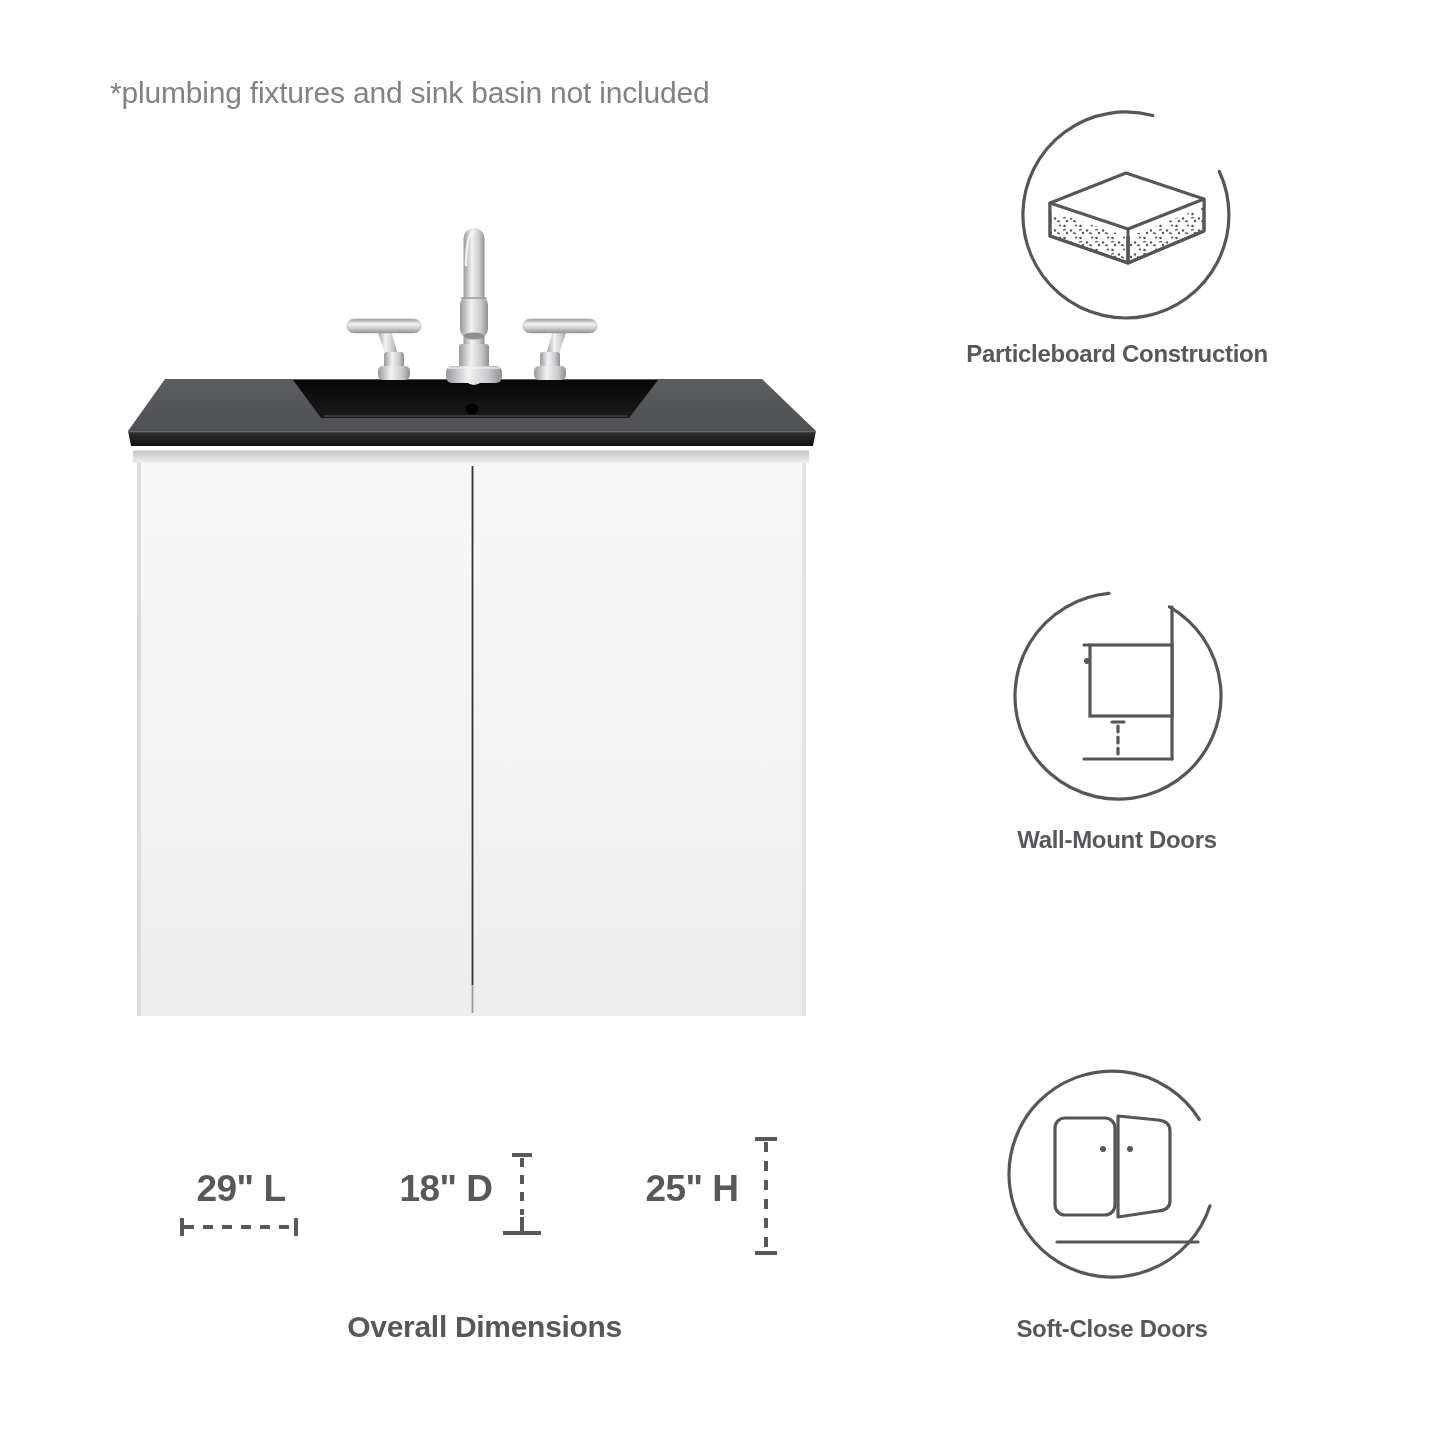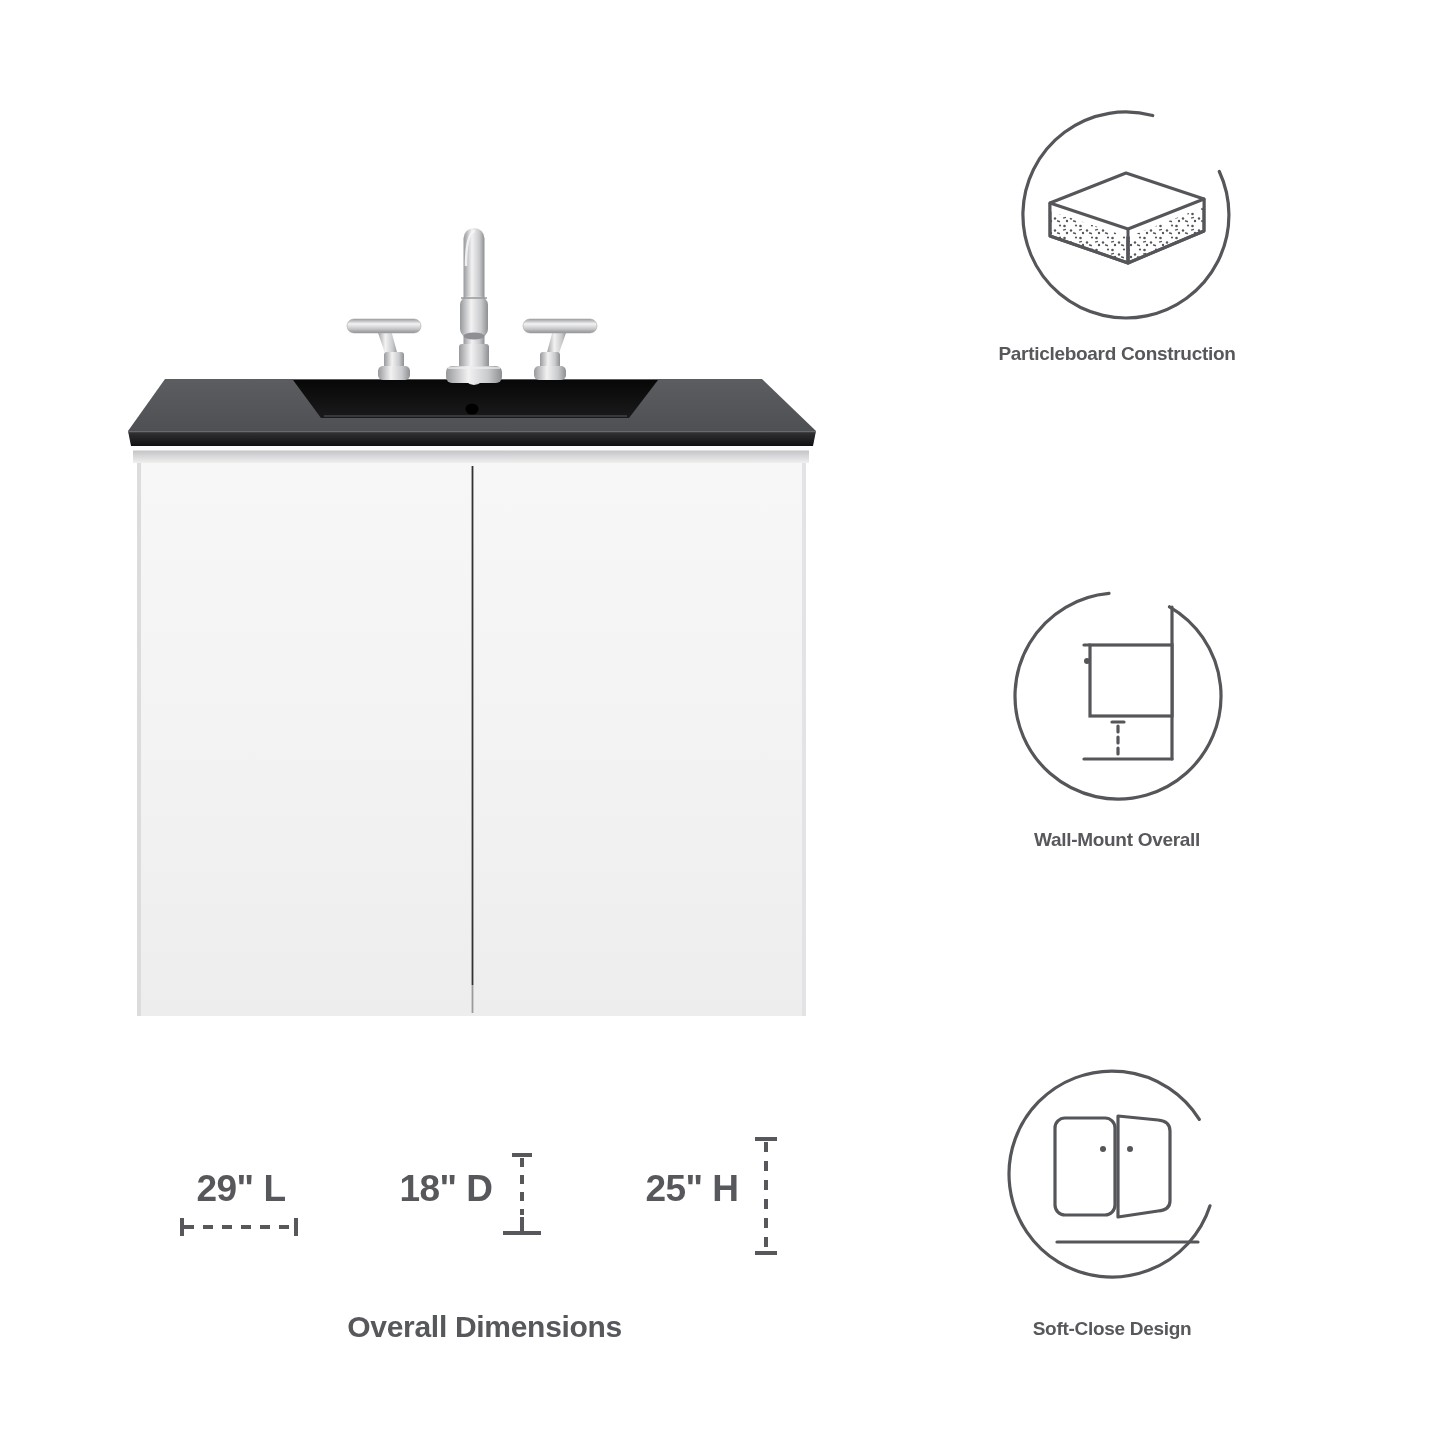--- a/index.html
+++ b/index.html
@@ -7,37 +7,38 @@
     position:relative;width:1445px;height:1445px;background:#ffffff;overflow:hidden;
     font-family:"Liberation Sans", sans-serif;
   }
   .abs{position:absolute;}
   .note{
     left:110px;top:76px;width:700px;
     font-size:30px;font-weight:400;letter-spacing:-0.2px;color:#808285;
   }
   .feature-label{
     width:360px;text-align:center;
-    font-size:19px;font-weight:700;letter-spacing:-0.3px;color:#57585b;line-height:32px;
+    font-size:24px;font-weight:700;letter-spacing:-0.3px;color:#57585b;line-height:32px;
   }
   .dim-label{
     width:200px;text-align:center;
     font-size:37px;font-weight:700;letter-spacing:-0.5px;color:#57585b;line-height:40px;
   }
   .dims-caption{
     left:322px;top:1310px;width:300px;text-align:right;
     font-size:30px;font-weight:700;letter-spacing:-0.3px;color:#57585b;
   }
   svg{display:block;}
 </style>
 </head>
 <body>
 
 <div class="canvas">
 
+  <div class="abs note">*plumbing fixtures and sink basin not included</div>
 
   <svg class="abs" style="left:100px;top:190px;" width="810" height="840" viewBox="100 190 810 840">
     <defs>
       <linearGradient id="counterTopG" x1="0" y1="0" x2="0" y2="1">
         <stop offset="0" stop-color="#5c5d61"></stop>
           <stop offset="1" stop-color="#4f5054"></stop>
       </linearGradient>
       <linearGradient id="counterFaceG" x1="0" y1="0" x2="0" y2="1">
         <stop offset="0" stop-color="#343436"></stop>
           <stop offset="1" stop-color="#101012"></stop>
@@ -149,33 +150,33 @@
     <g stroke="#55565a" stroke-width="3.2" fill="none" stroke-linecap="round">
       <line x1="166" y1="23" x2="166" y2="175"></line>
       <rect x="84" y="61" width="82" height="71" fill="#ffffff"></rect>
       <line x1="78" y1="61" x2="84" y2="61"></line>
       <line x1="106" y1="138" x2="118" y2="138"></line>
       <line x1="112" y1="142" x2="112" y2="170" stroke-dasharray="6 5"></line>
       <line x1="78" y1="175" x2="166" y2="175"></line>
     </g>
     <circle cx="81" cy="77" r="3" fill="#55565a"></circle>
   </svg>
-  <div class="abs feature-label" style="left:937px;top:824px;">Wall-Mount Overall</div>
+  <div class="abs feature-label" style="left:937px;top:824px;">Wall-Mount Doors</div>
 
   <svg class="abs" style="left:1000px;top:1062px;" width="224" height="224" viewBox="0 0 224 224">
     <path d="M 199.3 57.4 A 103 103 0 1 0 210 143.8" fill="none" stroke="#55565a" stroke-width="3.2" stroke-linecap="round"></path>
     <g stroke="#55565a" stroke-width="3.2" fill="#ffffff" stroke-linejoin="round" stroke-linecap="round">
       <rect x="55" y="56" width="60" height="97" rx="10"></rect>
       <path d="M 118 54 L 158 58 Q 170 59 170 69 L 170 139 Q 170 148 158 149 L 118 155 Z"></path>
       <line x1="57" y1="180" x2="198" y2="180" fill="none"></line>
     </g>
     <circle cx="103" cy="87" r="3" fill="#55565a"></circle>
     <circle cx="130" cy="87" r="3" fill="#55565a"></circle>
   </svg>
-  <div class="abs feature-label" style="left:932px;top:1313px;">Soft-Close Design</div>
+  <div class="abs feature-label" style="left:932px;top:1313px;">Soft-Close Doors</div>
 
   <div class="abs dim-label" style="left:141px;top:1169px;">29" L</div>
   <svg class="abs" style="left:178px;top:1216px;" width="122" height="22" viewBox="0 0 122 22">
     <g stroke="#57585b" stroke-width="4">
       <line x1="4" y1="2" x2="4" y2="20"></line>
       <line x1="118" y1="2" x2="118" y2="20"></line>
       <line x1="6" y1="11" x2="118" y2="11" stroke-dasharray="10 9"></line>
     </g>
   </svg>
 

